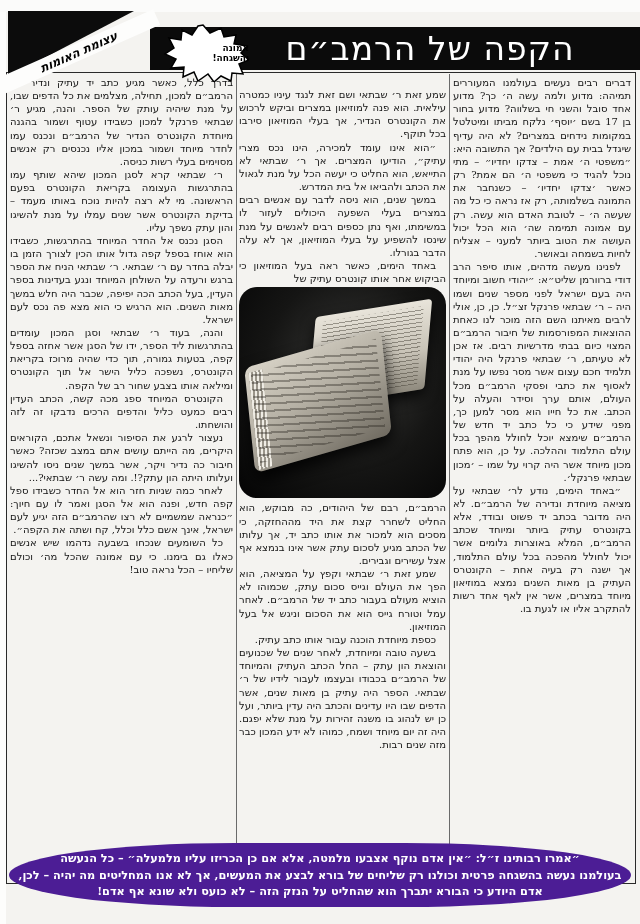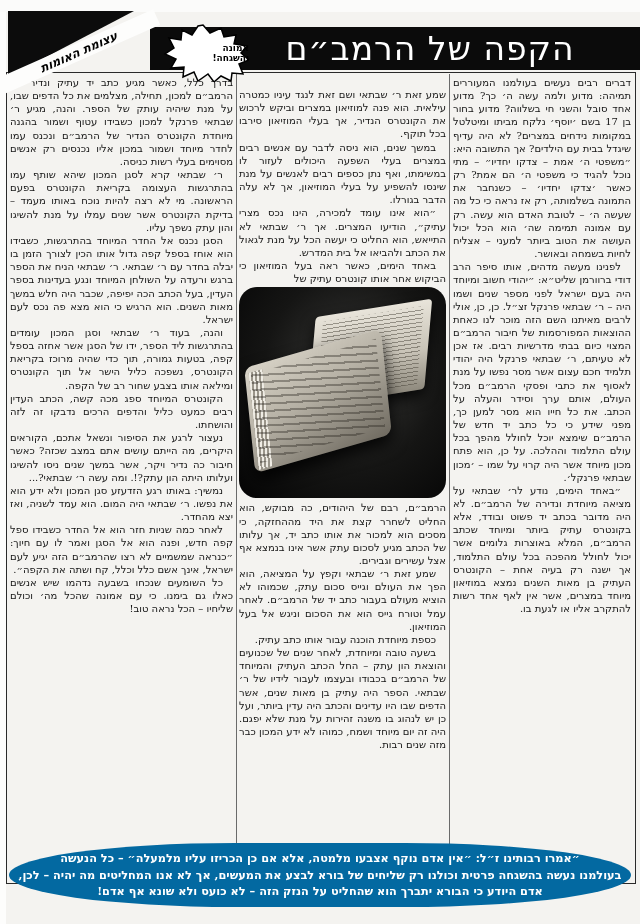--- a/index.html
+++ b/index.html
@@ -58,21 +58,21 @@
   .book-front{position:absolute;left:8px;top:62px;width:142px;height:104px;border-radius:8px;
          background:linear-gradient(160deg,#d9d4c8 0%,#b5b0a4 45%,#6f6a60 100%);
          transform:rotate(-16deg) skewX(-10deg);
          box-shadow:0 8px 16px rgba(0,0,0,.85);}
   .book-front::after{content:"";position:absolute;inset:8px 6px;
          background:repeating-linear-gradient(12deg,rgba(40,36,30,.38) 0 2px,transparent 2px 7px);}
   .book-front::before{content:"";position:absolute;left:4px;top:6px;width:14px;height:92%;
          background:repeating-linear-gradient(90deg,#efece4 0 2px,#9a958a 2px 4px);}
 
   
-  .footer-oval{position:absolute;left:9px;top:843px;width:622px;height:64px;background:#0369a1;
+  .footer-oval{position:absolute;left:9px;top:843px;width:622px;height:64px;background:#4c1d95;
          border-radius:311px/44px;display:flex;flex-direction:column;align-items:center;justify-content:center;
          z-index:6;}
   .footer-oval div{color:#ffffff;font-weight:bold;font-size:11.3px;line-height:16.5px;white-space:nowrap;}
 </style>
 </head>
 <body>
 
 <div class="page">
 
   <div class="corner">
@@ -101,41 +101,40 @@
   <div class="rule r2"></div>
 
   <div class="col col-right">
     <p class="noindent">דברים רבים נעשים בעולמנו המעוררים תמיהה: מדוע ולמה עשה ה׳ כך? מדוע אחד סובל והשני חי בשלווה? מדוע בחור בן 17 בשם ׳יוסף׳ נלקח מביתו ומיטלטל במקומות נידחים במצרים? לא היה עדיף שיגדל בבית עם הילדים? אך התשובה היא: ״משפטי ה׳ אמת – צדקו יחדיו״ – מתי נוכל להגיד כי משפטי ה׳ הם אמת? רק כאשר ׳צדקו יחדיו׳ – כשנחבר את התמונה בשלמותה, רק אז נראה כי כל מה שעשה ה׳ – לטובת האדם הוא עשה. רק עם אמונה תמימה שה׳ הוא הכל יכול העושה את הטוב ביותר למעני – אצליח לחיות בשמחה ובאושר.</p>
     <p>לפנינו מעשה מדהים, אותו סיפר הרב דודי ברוורמן שליט״א: ״יהודי חשוב ומיוחד היה בעם ישראל לפני מספר שנים ושמו היה – ר׳ שבתאי פרנקל זצ״ל. כן, כן, אולי לרבים מאיתנו השם הזה מוכר לנו כאחת ההוצאות המפורסמות של חיבור הרמב״ם המצוי כיום בבתי מדרשיות רבים. אז אכן לא טעיתם, ר׳ שבתאי פרנקל היה יהודי תלמיד חכם עצום אשר מסר נפשו על מנת לאסוף את כתבי ופסקי הרמב״ם מכל העולם, אותם ערך וסידר והעלה על הכתב. את כל חייו הוא מסר למען כך, מפני שידע כי כל כתב יד חדש של הרמב״ם שימצא יוכל לחולל מהפך בכל עולם התלמוד וההלכה. על כן, הוא פתח מכון מיוחד אשר היה קרוי על שמו – ׳מכון שבתאי פרנקל׳.</p>
     <p>״באחד הימים, נודע לר׳ שבתאי על מציאה מיוחדת ונדירה של הרמב״ם. לא היה מדובר בכתב יד פשוט ובודד, אלא בקונטרס עתיק ביותר ומיוחד שכתב הרמב״ם, המלא באוצרות גלומים אשר יכול לחולל מהפכה בכל עולם התלמוד, אך ישנה רק בעיה אחת – הקונטרס העתיק בן מאות השנים נמצא במוזיאון מיוחד במצרים, אשר אין לאף אחד רשות להתקרב אליו או לגעת בו.</p>
   </div>
 
   <div class="col col-mid">
     <p class="noindent">שמע זאת ר׳ שבתאי ושם זאת לנגד עיניו כמטרה עילאית. הוא פנה למוזיאון במצרים וביקש לרכוש את הקונטרס הנדיר, אך בעלי המוזיאון סירבו בכל תוקף.</p>
+    <p>״הוא אינו עומד למכירה, הינו נכס מצרי עתיק״, הודיעו המצרים. אך ר׳ שבתאי לא התייאש, הוא החליט כי יעשה הכל על מנת לגאול את הכתב ולהביאו אל בית המדרש.</p>
     <p>במשך שנים, הוא ניסה לדבר עם אנשים רבים במצרים בעלי השפעה היכולים לעזור לו במשימתו, ואף נתן כספים רבים לאנשים על מנת שינסו להשפיע על בעלי המוזיאון, אך לא עלה הדבר בגורלו.</p>
-    <p>״הוא אינו עומד למכירה, הינו נכס מצרי עתיק״, הודיעו המצרים. אך ר׳ שבתאי לא התייאש, הוא החליט כי יעשה הכל על מנת לגאול את הכתב ולהביאו אל בית המדרש.</p>
     <p>באחד הימים, כאשר ראה בעל המוזיאון כי הביקוש אחר אותו קונטרס עתיק של</p>
     <div class="photo">
       <div class="book-back"></div>
       <div class="book-front"></div>
     </div>
     <p class="noindent">הרמב״ם, רבם של היהודים, כה מבוקש, הוא החליט לשחרר קצת את היד מההחזקה, כי מסכים הוא למכור את אותו כתב יד, אך עלותו של הכתב מגיע לסכום עתק אשר אינו בנמצא אף אצל עשירים וגבירים.</p>
     <p>שמע זאת ר׳ שבתאי וקפץ על המציאה, הוא הפך את העולם וגייס סכום עתק, שכמוהו לא הוציא מעולם בעבור כתב יד של הרמב״ם. לאחר עמל וטורח גייס הוא את הסכום וניגש אל בעל המוזיאון.</p>
     <p>כספת מיוחדת הוכנה עבור אותו כתב עתיק.</p>
     <p>בשעה טובה ומיוחדת, לאחר שנים של שכנועים והוצאת הון עתק – החל הכתב העתיק והמיוחד של הרמב״ם בכבודו ובעצמו לעבור לידיו של ר׳ שבתאי. הספר היה עתיק בן מאות שנים, אשר הדפים שבו היו עדינים והכתב היה עדין ביותר, ועל כן יש לנהוג בו משנה זהירות על מנת שלא יפגם. היה זה יום מיוחד ושמח, כמוהו לא ידע המכון כבר מזה שנים רבות.</p>
   </div>
 
   <div class="col col-left">
     <p class="noindent">בדרך כלל, כאשר מגיע כתב יד עתיק ונדיר של הרמב״ם למכון, תחילה, מצלמים את כל הדפים שבו, על מנת שיהיה עותק של הספר. והנה, מגיע ר׳ שבתאי פרנקל למכון כשבידו עטוף ושמור בהגנה מיוחדת הקונטרס הנדיר של הרמב״ם ונכנס עמו לחדר מיוחד ושמור במכון אליו נכנסים רק אנשים מסוימים בעלי רשות כניסה.</p>
     <p>ר׳ שבתאי קרא לסגן המכון שיהא שותף עמו בהתרגשות העצומה בקריאת הקונטרס בפעם הראשונה. מי לא רצה להיות נוכח באותו מעמד – בדיקת הקונטרס אשר שנים עמלו על מנת להשיגו והון עתק נשפך עליו.</p>
     <p>הסגן נכנס אל החדר המיוחד בהתרגשות, כשבידו הוא אוחז בספל קפה גדול אותו הכין לצורך הזמן בו יבלה בחדר עם ר׳ שבתאי. ר׳ שבתאי הניח את הספר ברגש ורעדה על השולחן המיוחד ונגע בעדינות בספר העדין, בעל הכתב הכה יפיפה, שכבר היה חלש במשך מאות השנים. הוא הרגיש כי הוא מצא פה נכס לעם ישראל.</p>
     <p>והנה, בעוד ר׳ שבתאי וסגן המכון עומדים בהתרגשות ליד הספר, ידו של הסגן אשר אחזה בספל קפה, בטעות גמורה, תוך כדי שהיה מרוכז בקריאת הקונטרס, נשפכה כליל הישר אל תוך הקונטרס ומילאה אותו בצבע שחור רב של הקפה.</p>
     <p>הקונטרס המיוחד ספג מכה קשה, הכתב העדין רבים כמעט כליל והדפים הרכים נדבקו זה לזה והושחתו.</p>
     <p>נעצור לרגע את הסיפור ונשאל אתכם, הקוראים היקרים, מה הייתם עושים אתם במצב שכזה? כאשר חיבור כה נדיר ויקר, אשר במשך שנים ניסו להשיגו ועלותו היתה הון עתק?!. ומה עשה ר׳ שבתאי?...</p>
-    <p>נמשיך: באותו רגע הזדעזע סגן המכון ולא ידע הוא את נפשו. ר׳ שבתאי היה המום. הוא עמד לשניה, ואז יצא מהחדר.</p>
     <p>לאחר כמה שניות חזר הוא אל החדר כשבידו ספל קפה חדש, ופנה הוא אל הסגן ואמר לו עם חיוך: ״כנראה שמשמיים לא רצו שהרמב״ם הזה יגיע לעם ישראל, אינך אשם כלל וכלל, קח ושתה את הקפה״.</p>
     <p>כל השומעים שנכחו בשבעה נדהמו שיש אנשים כאלו גם בימנו. כי עם אמונה שהכל מה׳ וכולם שליחיו – הכל נראה טוב!</p>
   </div>
 
   <div class="footer-oval">
     <div>״אמרו רבותינו ז״ל: ״אין אדם נוקף אצבעו מלמטה, אלא אם כן הכריזו עליו מלמעלה״ – כל הנעשה</div>
     <div>בעולמנו נעשה בהשגחה פרטית וכולנו רק שליחים של בורא לבצע את המעשים, אך לא אנו המחליטים מה יהיה – לכן,</div>
     <div>אדם היודע כי הבורא יתברך הוא שהחליט על הנזק הזה – לא כועס ולא שונא אף אדם!</div>
   </div>
 

